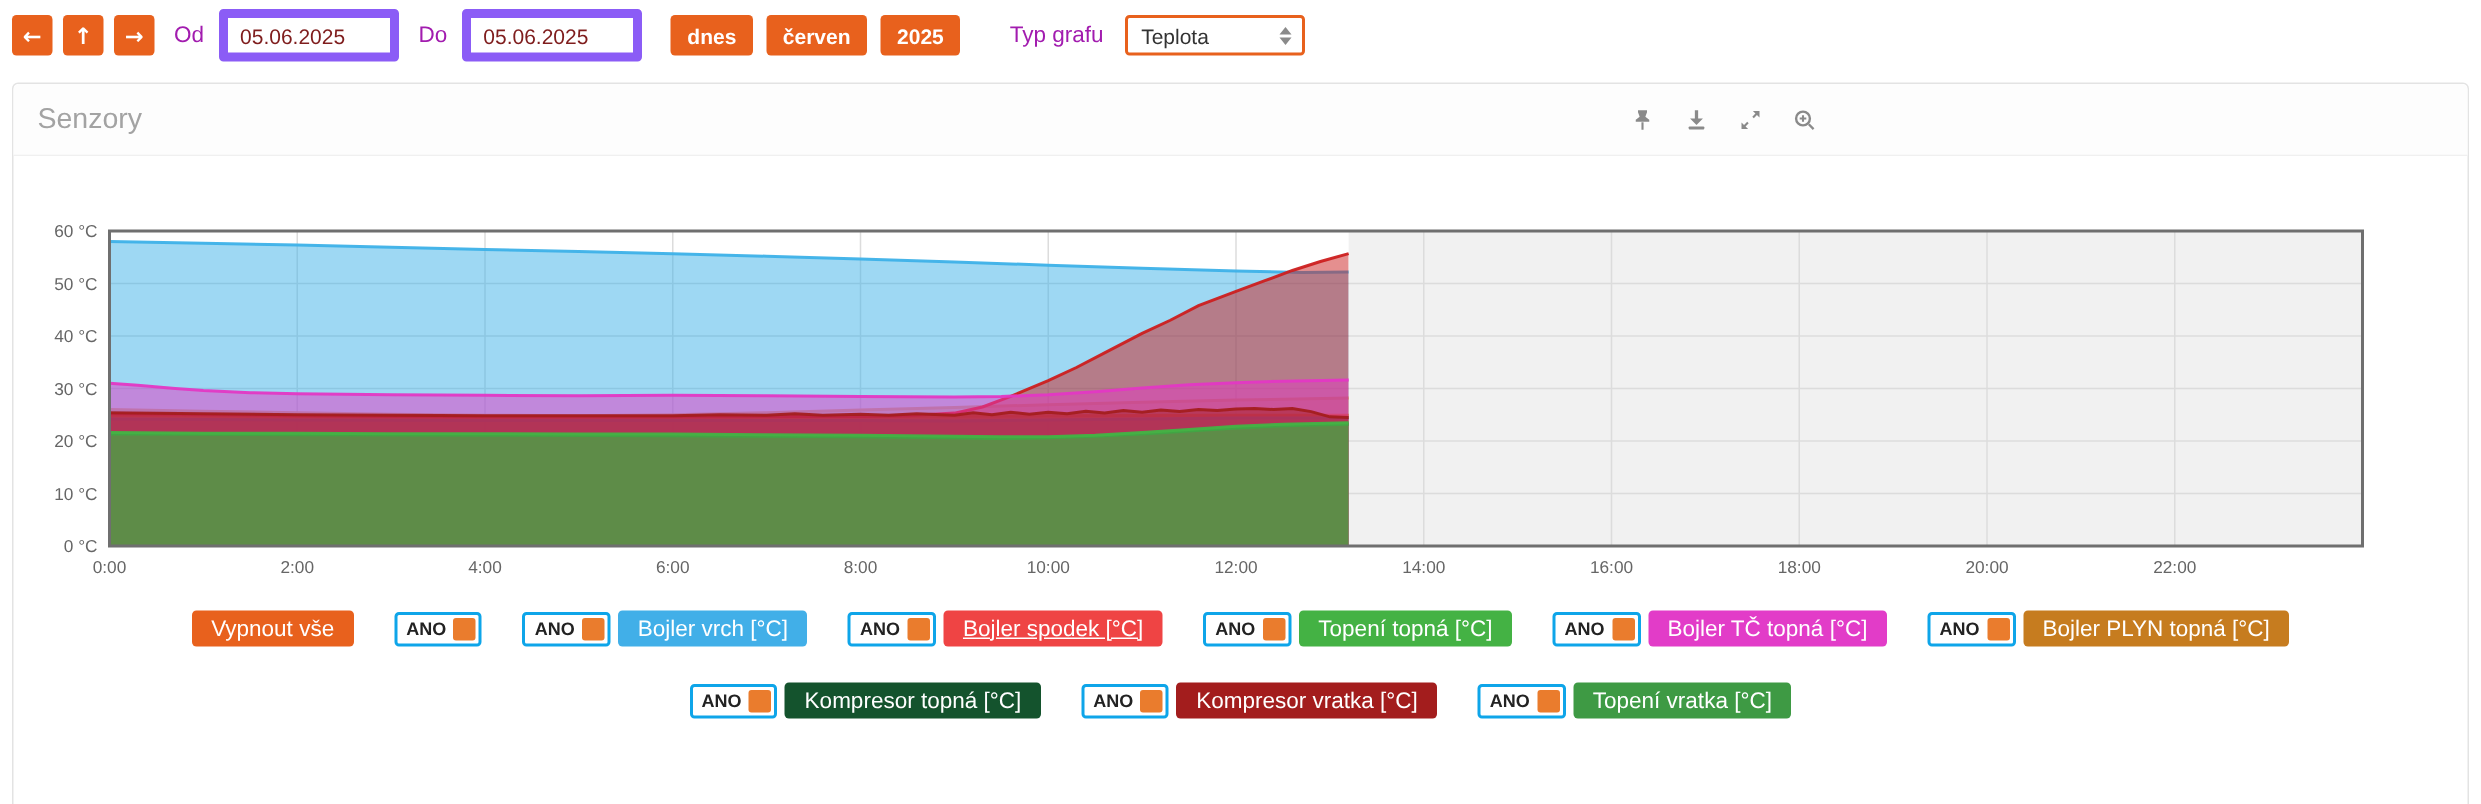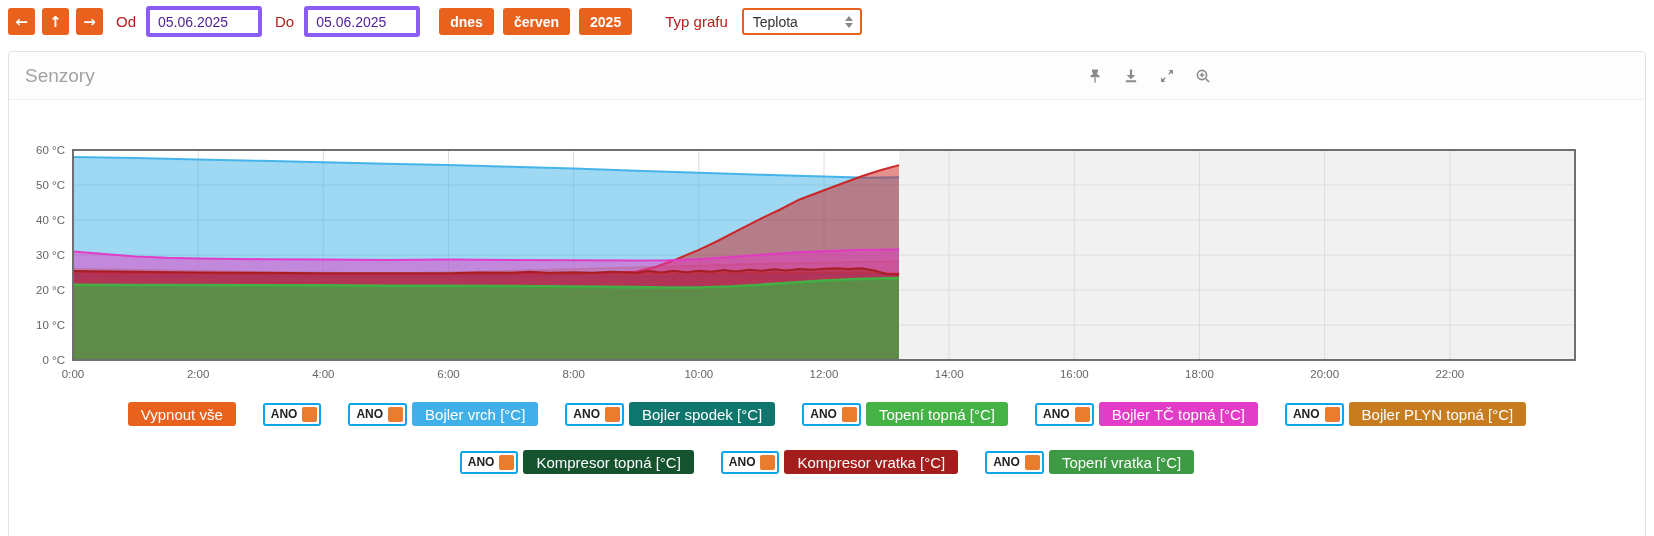--- a/index.html
+++ b/index.html
@@ -1,23 +1,23 @@
 <!DOCTYPE html>
 <html><head>
 <meta charset="utf-8">
 <style>
   html,body{margin:0;padding:0;background:#fff;width:1654px;height:536px;overflow:hidden;
     font-family:"Liberation Sans",sans-serif;}
   
   .toolbar{display:flex;align-items:center;gap:7px;padding:6px 8px;background:#fff;}
   .nav-btn{width:27px;height:27px;background:#e8611d;color:#fff;border:none;border-radius:3px;
     font:bold 15px "DejaVu Sans",sans-serif;display:flex;align-items:center;justify-content:center;cursor:pointer;}
-  .tb-label{color:#b91c1c;font-size:15px;margin:0 3px 0 6px;}
-  .date-input{width:92px;height:23px;border:4px solid #8b5cf6;border-radius:3px;padding:0 8px;
-    font-size:14px;color:#4c1d95;font-family:"Liberation Sans",sans-serif;}
+  .tb-label{color:#a21caf;font-size:15px;margin:0 3px 0 6px;}
+  .date-input{width:92px;height:23px;border:6px solid #8b5cf6;border-radius:3px;padding:0 8px;
+    font-size:14px;color:#7f1d1d;font-family:"Liberation Sans",sans-serif;}
   .quick-btn{background:#e8611d;color:#fff;border:none;border-radius:3px;height:27px;padding:0 11px;
     font-weight:bold;font-size:14px;cursor:pointer;margin-left:2px;}
   .select-wrap{display:flex;align-items:center;border:2px solid #e8611d;border-radius:3px;height:23px;
     padding:0 7px 0 9px;background:#fff;cursor:pointer;margin-left:4px;}
   .select-value{font-size:14px;color:#333;min-width:78px;}
   .spinner{display:flex;flex-direction:column;gap:2px;margin-left:14px;}
   .spinner i{width:0;height:0;border-left:4px solid transparent;border-right:4px solid transparent;display:block;}
   .spin-up{border-bottom:5px solid #8a8a8a;}
   .spin-down{border-top:5px solid #8a8a8a;}
   
@@ -181,21 +181,21 @@
           <span class="ano-label">ANO</span>
           <span class="ano-box"></span>
         </span>
         <button class="leg-btn" style="background: rgb(65, 175, 232);">Bojler vrch [°C]</button>
       </span>
       <span class="leg-group">
         <span class="ano">
           <span class="ano-label">ANO</span>
           <span class="ano-box"></span>
         </span>
-        <button class="leg-btn" style="background: #0f766e;">Bojler spodek [°C]</button>
+        <button class="leg-btn" style="background: #ef4444; text-decoration: underline;">Bojler spodek [°C]</button>
       </span>
       <span class="leg-group">
         <span class="ano">
           <span class="ano-label">ANO</span>
           <span class="ano-box"></span>
         </span>
         <button class="leg-btn" style="background: rgb(68, 178, 68);">Topení topná [°C]</button>
       </span>
       <span class="leg-group">
         <span class="ano">

